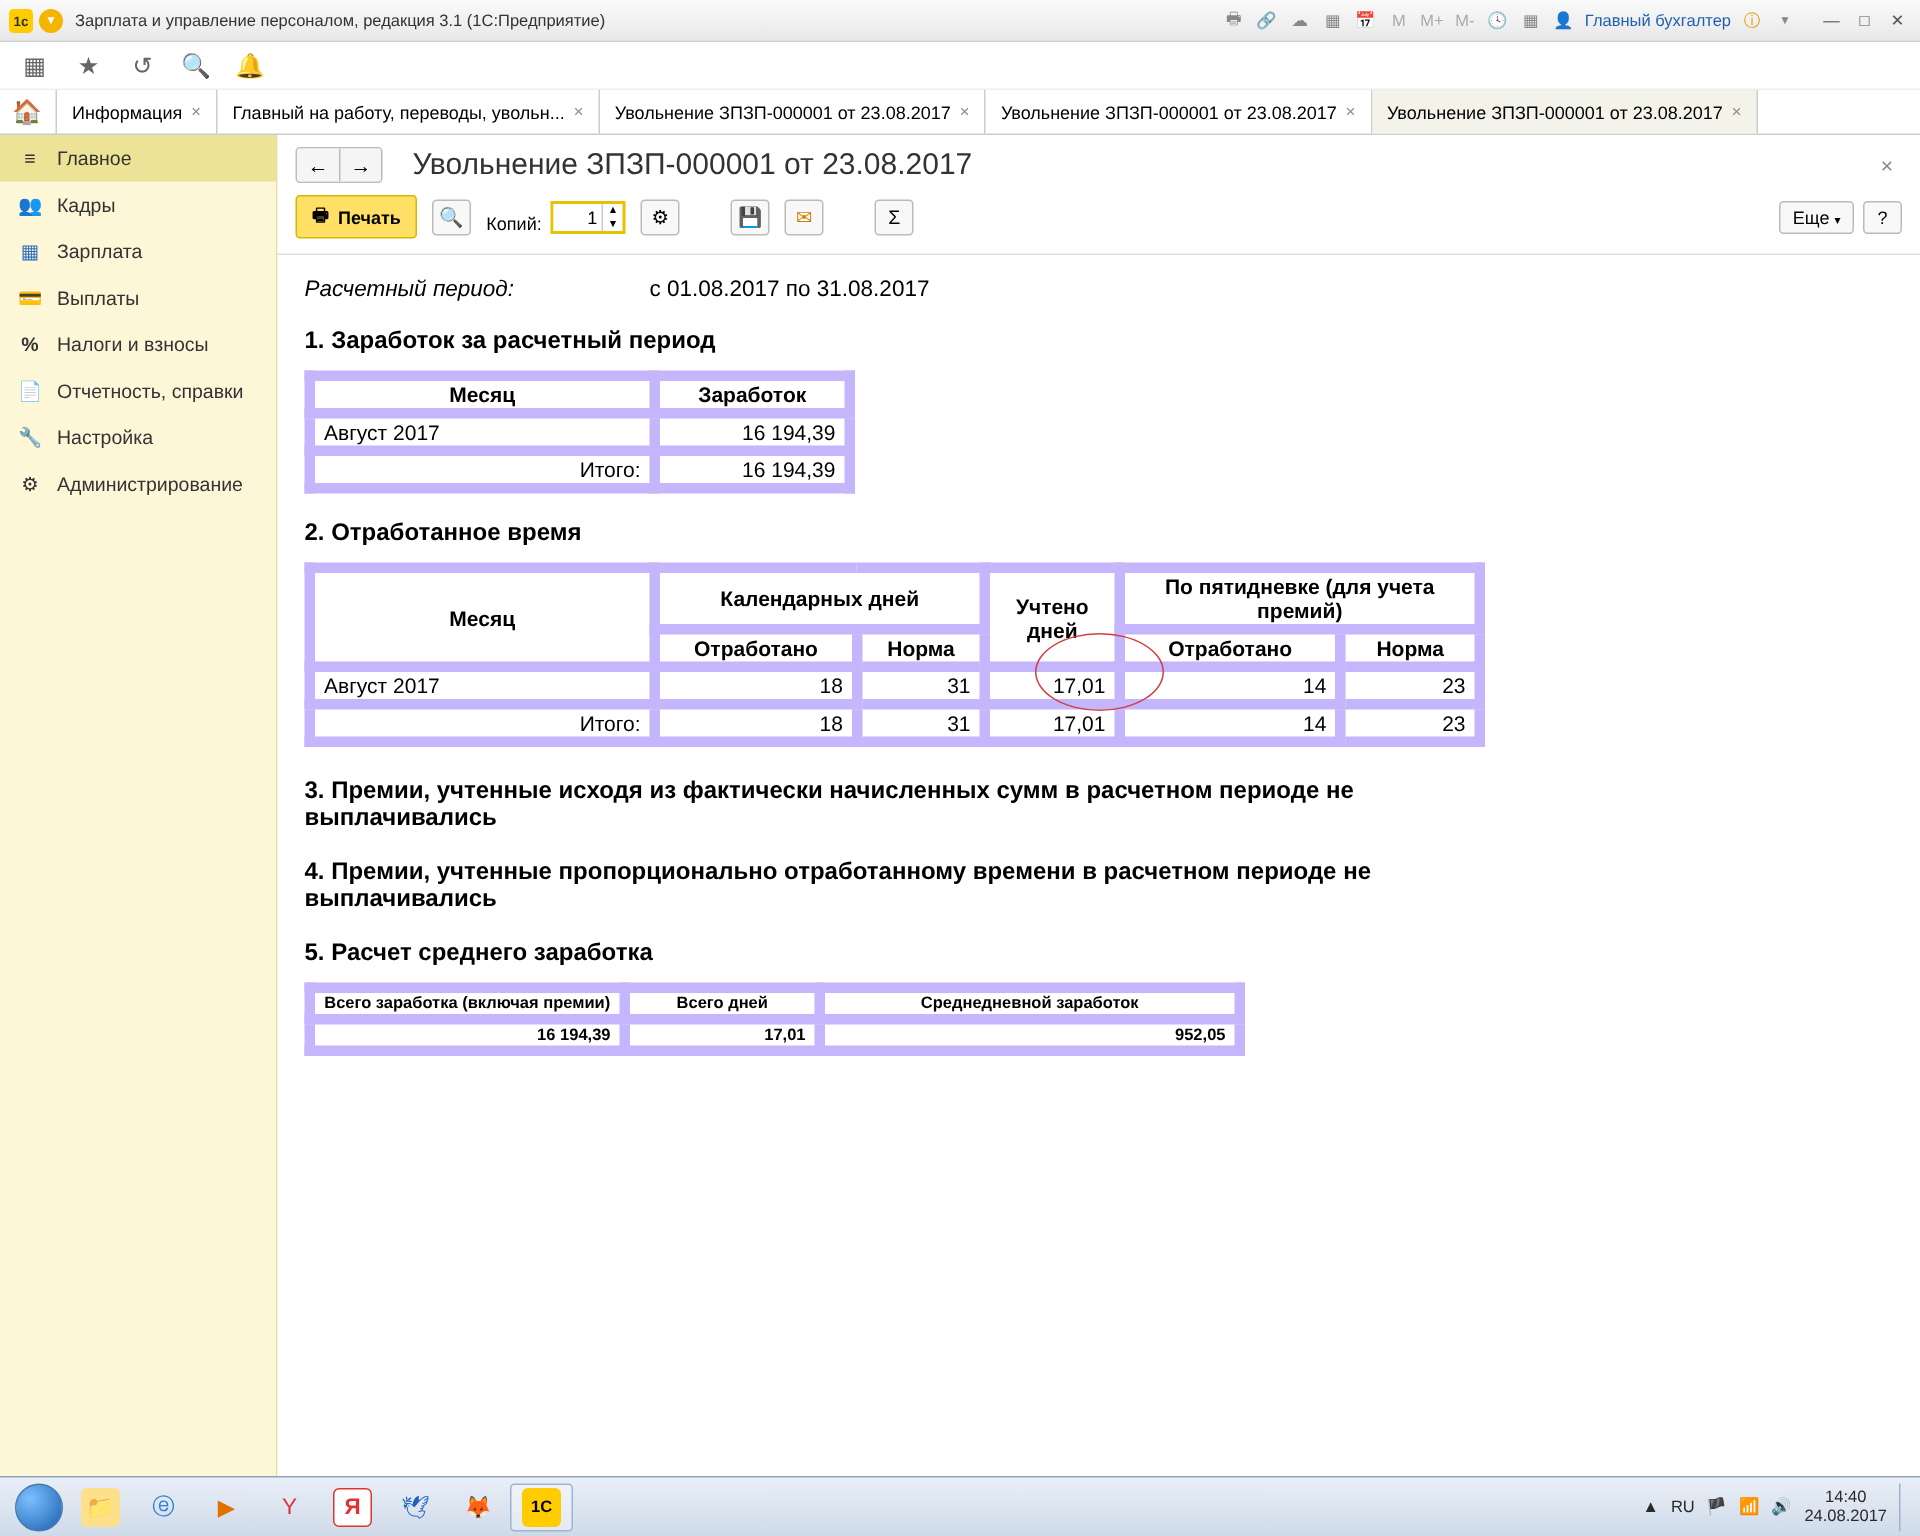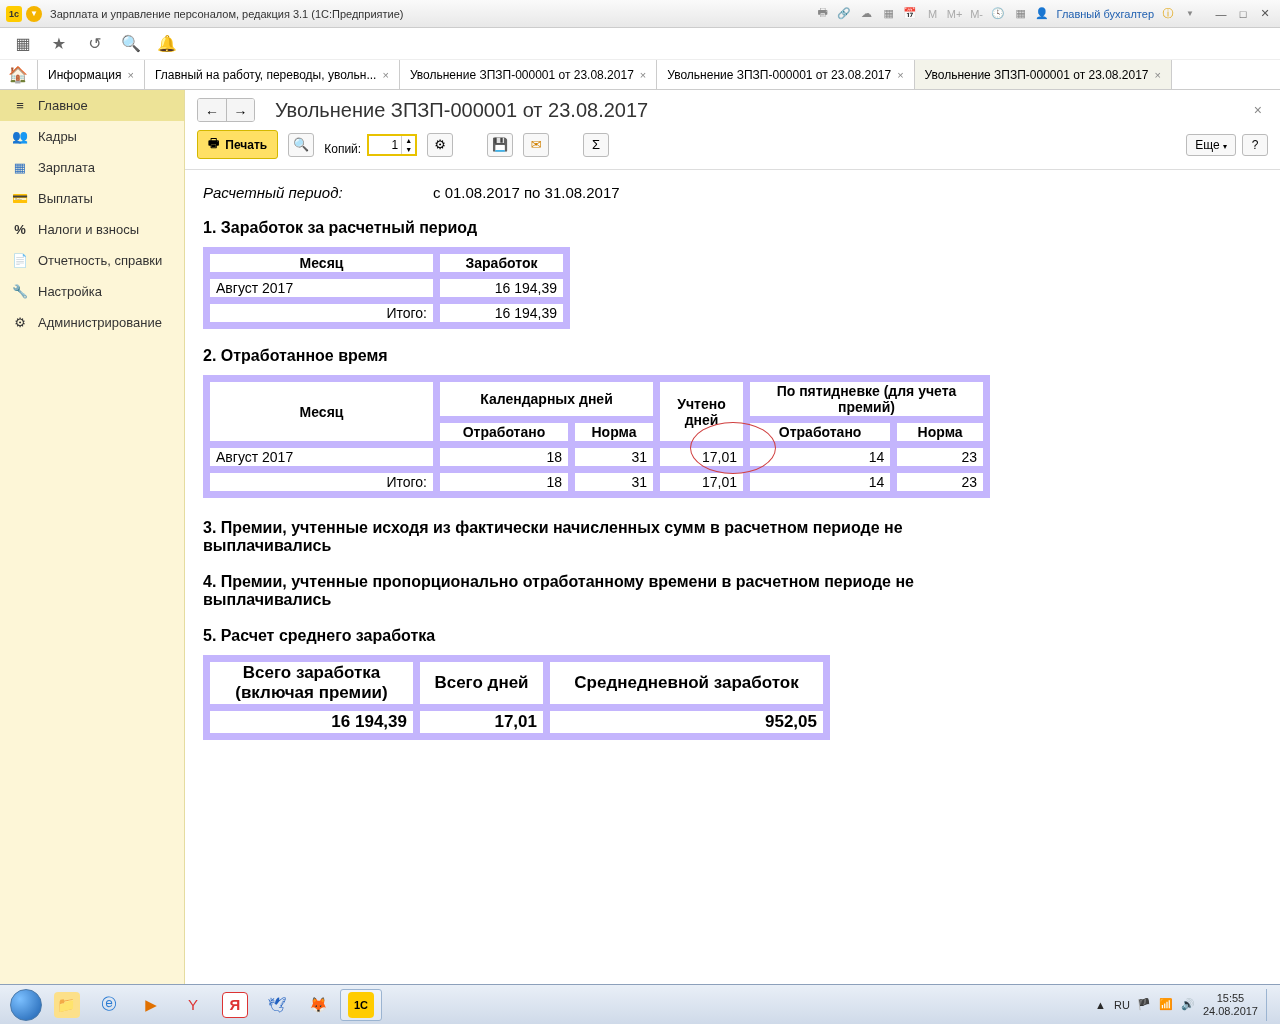--- a/index.html
+++ b/index.html
@@ -279,21 +279,21 @@
         </tr>
       </tbody>
           </table>
       <div class="circle-mark" style="left:487px; top:47px;"></div>
       </div>
 
       <div class="sect-h" style="max-width:740px">3. Премии, учтенные исходя из фактически начисленных сумм в расчетном периоде не выплачивались</div>
       <div class="sect-h" style="max-width:740px">4. Премии, учтенные пропорционально отработанному времени в расчетном периоде не выплачивались</div>
 
       <div class="sect-h">5. Расчет среднего  заработка</div>
-      <table class="data" style="font-size:17px">
+      <table class="data" style="font-size:11px">
         <tbody>
             <tr>
           <th style="width:210px">Всего заработка (включая премии)</th>
           <th style="width:130px">Всего дней</th>
           <th style="width:280px">Среднедневной заработок</th>
         </tr>
         <tr>
           <td class="ra" style="font-weight:bold">16 194,39</td>
           <td class="ra" style="font-weight:bold">17,01</td>
           <td class="ra" style="font-weight:bold">952,05</td>
@@ -333,18 +333,18 @@
   <div class="tb-item active">
       <div class="tb-ico" style="background:#ffcc00;font-weight:bold;font-size:11px">1C</div>
     </div>
   <div class="tray">
     <span>▲</span>
     <span>RU</span>
     <span>🏴</span>
     <span>📶</span>
     <span>🔊</span>
     <div class="clock">
-      <div>15:55</div>
+      <div>14:40</div>
       <div>24.08.2017</div>
     </div>
     <span style="width:8px;height:32px;border-left:1px solid #9bb4d1"></span>
   </div>
 </div>
 
 </body></html>

